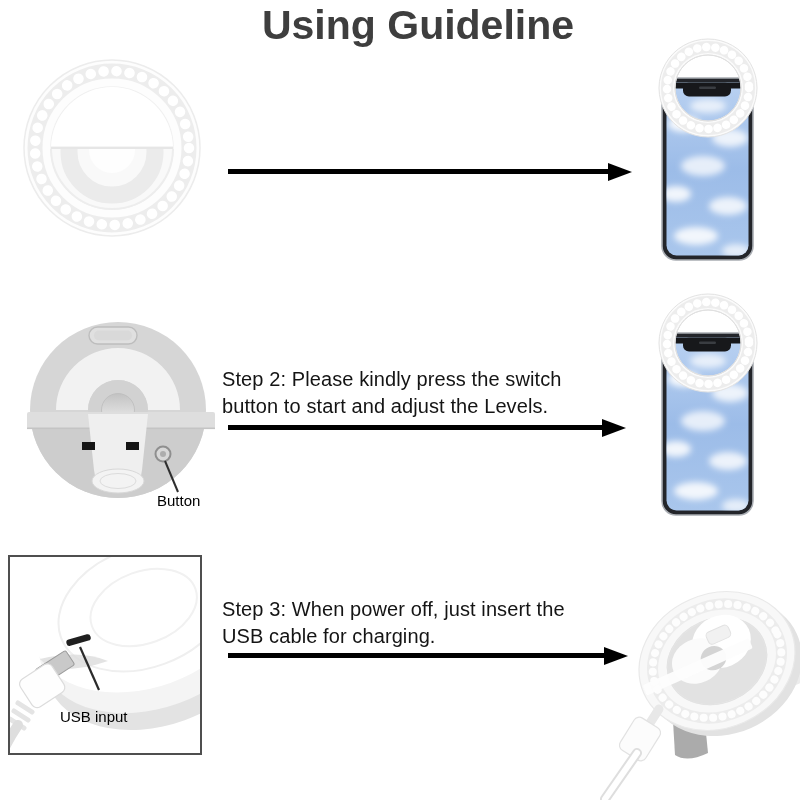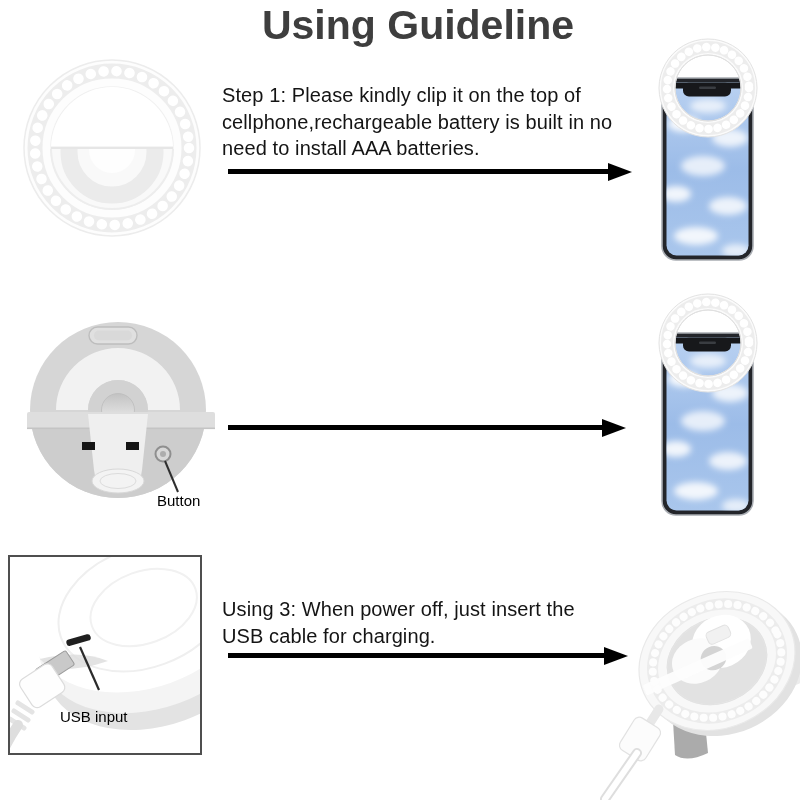--- a/index.html
+++ b/index.html
@@ -52,21 +52,20 @@
         <rect x="0" y="95" width="188" height="93"></rect>
       </clipPath>
     <g clip-path="url(#frontLower)">
       <circle cx="94" cy="94" r="61" fill="#f9f9f9"></circle>
       <circle cx="94" cy="98" r="43" fill="none" stroke="#ebebeb" stroke-width="17"></circle>
       <circle cx="94" cy="96" r="23" fill="#fefefe"></circle>
       <circle cx="94" cy="94" r="61" fill="none" stroke="#ededed" stroke-width="2"></circle>
     </g>
   </svg>
 
-  <div class="abs step-text" style="left:222px;top:82px;width:410px">Step 1: Please kindly clip it on the top of cellphone,rechargeable battery is built in no need to install AAA batteries.</div>
 
   <div class="abs arrow" style="left:228px;top:162px;width:404px">
     <div class="shaft"></div>
       <div class="head"></div>
   </div>
 
   <svg class="abs" style="left:648px;top:36px" width="118" height="230" viewBox="0 0 118 230">
     <clipPath id="pc1">
         <rect x="18.5" y="46.5" width="82" height="173" rx="10"></rect>
       </clipPath>
@@ -114,20 +113,21 @@
     <ellipse cx="92" cy="163" rx="26" ry="12" fill="#f3f3f3" stroke="#d8d8d8" stroke-width="1"></ellipse>
     <ellipse cx="92" cy="163" rx="18" ry="7.5" fill="none" stroke="#dcdcdc" stroke-width="1"></ellipse>
     <rect x="56" y="124" width="13" height="8" fill="#151515"></rect>
     <rect x="100" y="124" width="13" height="8" fill="#151515"></rect>
     <circle cx="137" cy="136" r="7.5" fill="#d8d8d8" stroke="#8f8f8f" stroke-width="2"></circle>
     <circle cx="137" cy="136" r="3" fill="#adadad"></circle>
     <line x1="139" y1="143" x2="152" y2="174" stroke="#2e2e2e" stroke-width="2"></line>
   </svg>
   <div class="abs callout" style="left:157px;top:492px">Button</div>
 
+  <div class="abs step-text" style="left:222px;top:366px;width:380px">Step 2: Please kindly press the switch button to start and adjust the Levels.</div>
 
   <div class="abs arrow" style="left:228px;top:418px;width:398px">
     <div class="shaft"></div>
       <div class="head"></div>
   </div>
 
   <svg class="abs" style="left:648px;top:291px" width="118" height="230" viewBox="0 0 118 230">
     <clipPath id="pc2">
         <rect x="18.5" y="46.5" width="82" height="173" rx="10"></rect>
       </clipPath>
@@ -178,21 +178,21 @@
         <line x1="8" y1="146" x2="22" y2="155"></line>
         <line x1="4" y1="154" x2="18" y2="163"></line>
         <line x1="0" y1="162" x2="14" y2="171"></line>
       </g>
       <path d="M8 168Q0 180 -6 192" stroke="#dedede" stroke-width="10" fill="none" stroke-linecap="round"></path>
       <line x1="70" y1="90" x2="89" y2="133" stroke="#2b2b2b" stroke-width="2.2"></line>
     </svg>
   </div>
   <div class="abs callout" style="left:60px;top:708px">USB input</div>
 
-  <div class="abs step-text" style="left:222px;top:596px;width:380px">Using 3: When power off, just insert the USB cable for charging.</div>
+  <div class="abs step-text" style="left:222px;top:596px;width:380px">Step 3: When power off, just insert the USB cable for charging.</div>
 
   <div class="abs arrow" style="left:228px;top:646px;width:400px;z-index:3">
     <div class="shaft"></div>
       <div class="head"></div>
   </div>
 
   <svg class="abs" style="left:595px;top:573px" width="205" height="227" viewBox="0 0 205 227">
     <path d="M78 148Q98 142 110 150L113 180Q92 190 80 182Z" fill="#ababab"></path>
     <g transform="rotate(-24 122 88)">
       <rect x="160" y="106" width="42" height="36" rx="7" fill="#ececec"></rect>

